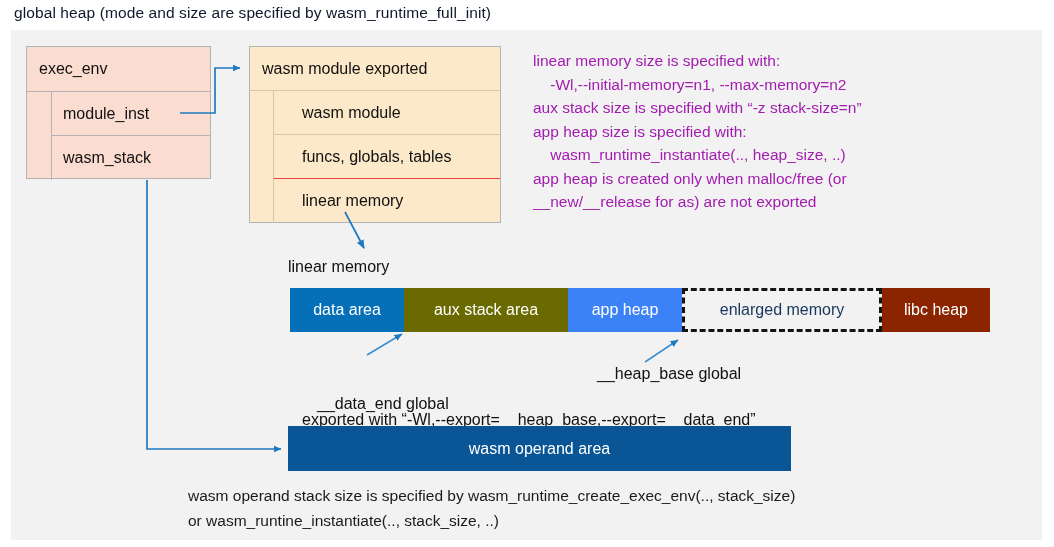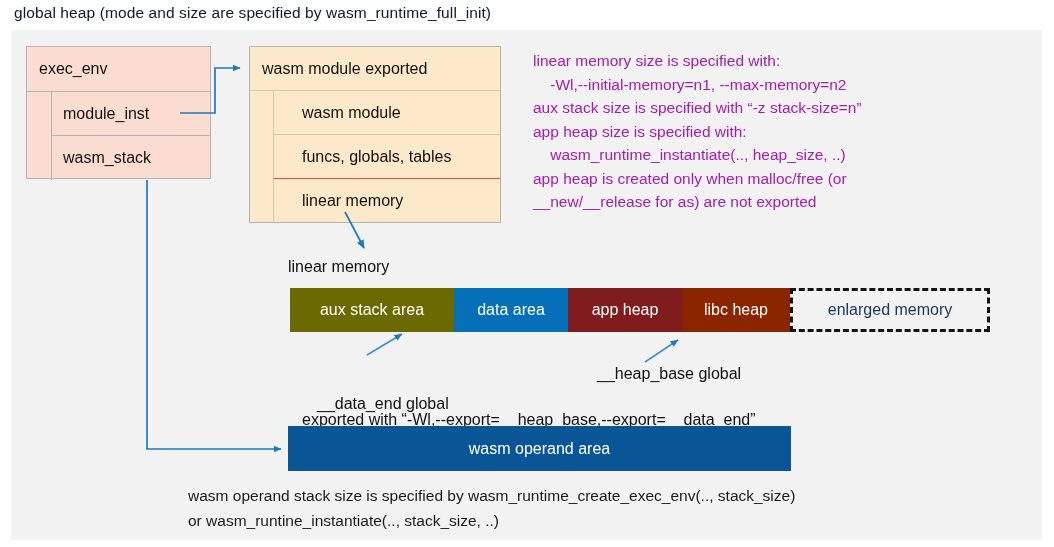--- a/index.html
+++ b/index.html
@@ -185,25 +185,25 @@
   <div class="notes">linear memory size is specified with:
     -Wl,--initial-memory=n1, --max-memory=n2
 aux stack size is specified with “-z stack-size=n”
 app heap size is specified with:
     wasm_runtime_instantiate(.., heap_size, ..)
 app heap is created only when malloc/free (or
 __new/__release for as) are not exported</div>
 
   <div class="lm-label">linear memory</div>
   <div class="lm-strip">
+    <div class="seg" style="width: 114px; background: rgb(5, 112, 184);">data area</div>
     <div class="seg" style="width: 164px; background: rgb(106, 106, 0);">aux stack area</div>
-    <div class="seg" style="width: 114px; background: rgb(5, 112, 184);">data area</div>
-    <div class="seg" style="width: 114px; background: #7f1d1d;">app heap</div>
+    <div class="seg" style="width: 114px; background: #3b82f6;">app heap</div>
+    <div class="seg enlarged" style="width: 200px;">enlarged memory</div>
     <div class="seg" style="width: 108px; background: rgb(139, 37, 0);">libc heap</div>
-    <div class="seg enlarged" style="width: 200px;">enlarged memory</div>
   </div>
 
   <div class="ann ann-data-end">__data_end global</div>
   <div class="ann ann-heap-base">__heap_base global</div>
   <div class="ann ann-exported">exported with “-Wl,--export=__heap_base,--export=__data_end”</div>
 
   <div class="op-stack">wasm operand area</div>
   <div class="op-notes">wasm operand stack size is specified by wasm_runtime_create_exec_env(.., stack_size)
 or wasm_runtine_instantiate(.., stack_size, ..)</div>
 

